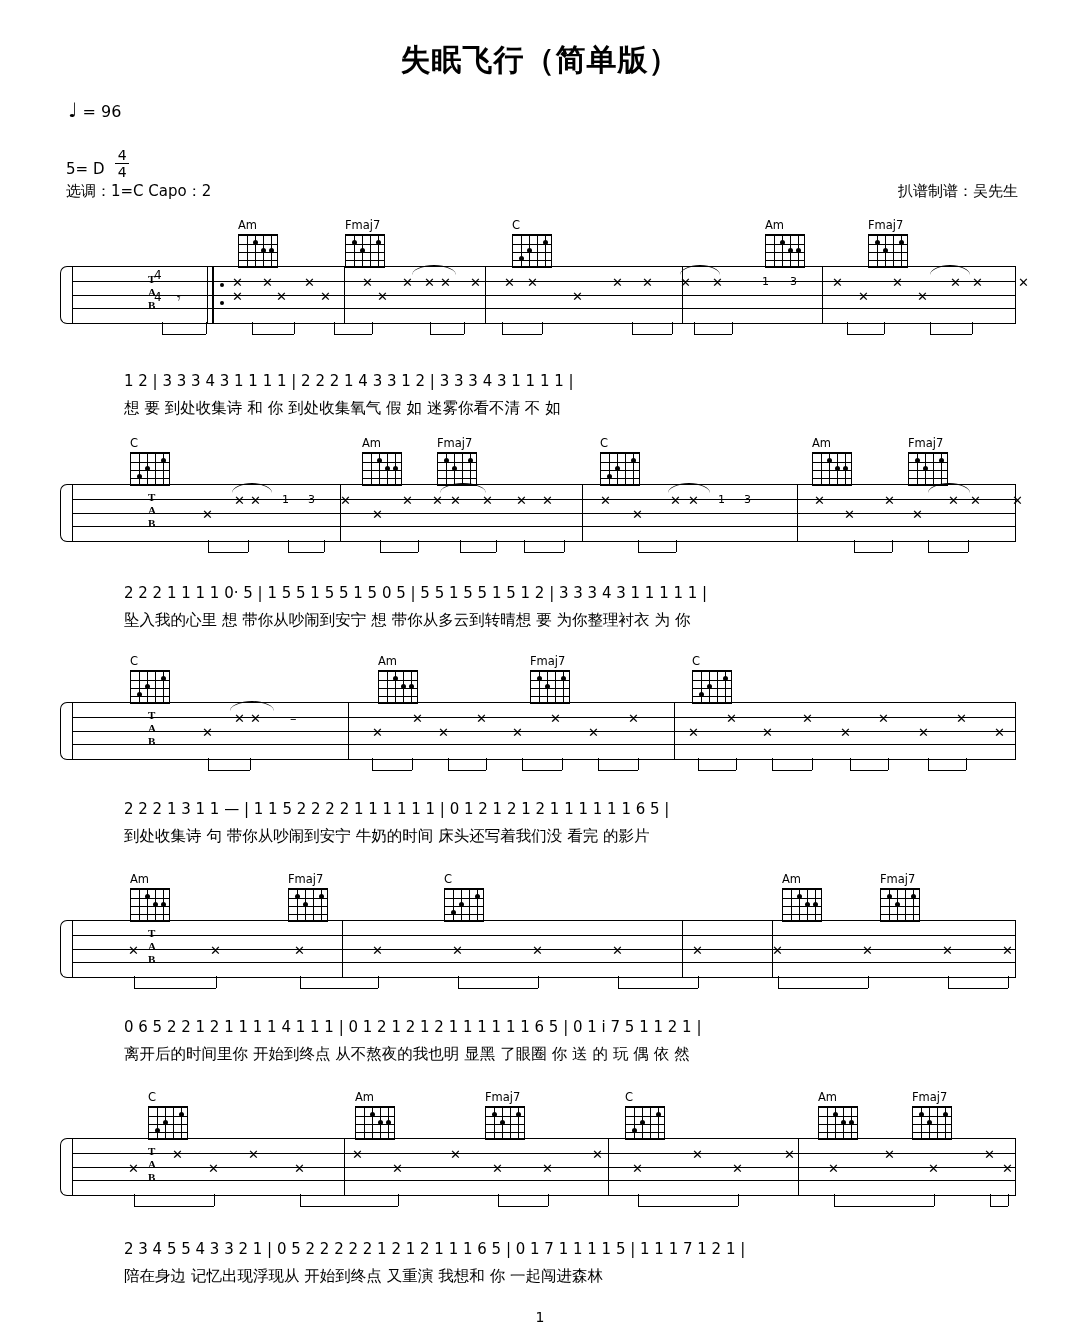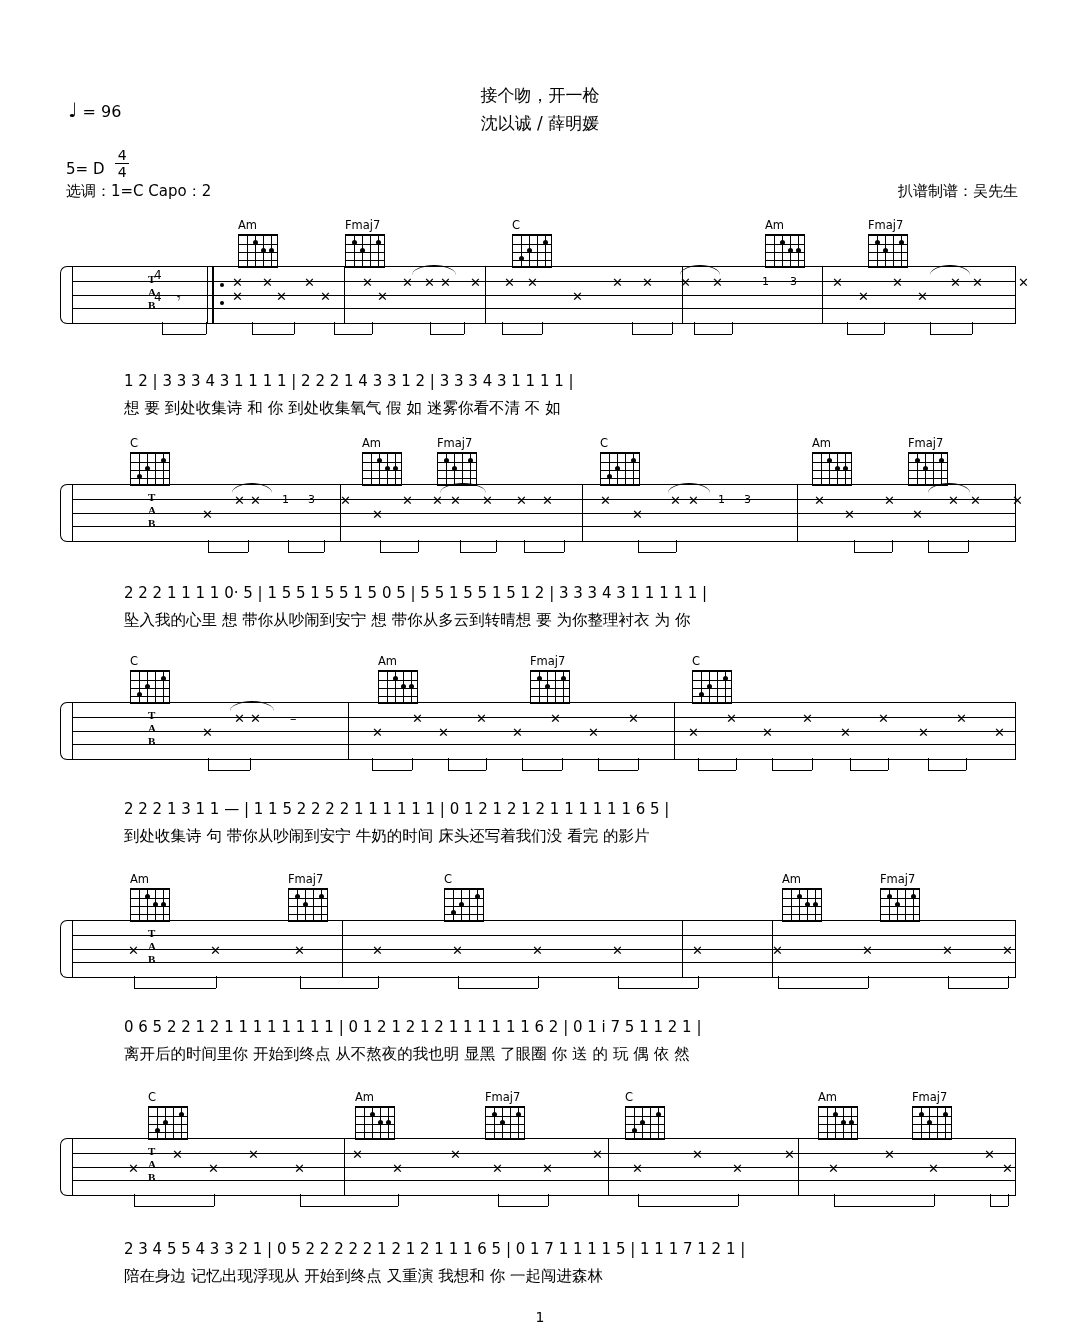--- a/index.html
+++ b/index.html
@@ -109,22 +109,21 @@
   .lyrline{
     position:absolute;left:124px;font-size:15.5px;white-space:nowrap;
     font-family:"DejaVu Sans", sans-serif;
   }
 </style>
 </head>
 <body>
 
 <div class="sheet">
 
-  <div class="subtitle">接个吻，开一枪</div>
-  <div class="artist">沈以诚 / 薛明媛</div>
+  <div class="title">失眠飞行（简单版）</div>
 
   <div class="tempo">
     <span class="note">♩</span>
     <span>= 96</span>
   </div>
 
   <div class="keyline">
     <span>5= D</span>
     <span class="frac">
       <b>4</b>
@@ -718,21 +717,21 @@
       <div class="stem" style="left:706px;top:0;height:12px;"></div>
       <div class="stem" style="left:796px;top:0;height:12px;"></div>
       <div class="beam" style="left:706px;top:12px;width:90px;"></div>
       <div class="stem" style="left:876px;top:0;height:12px;"></div>
       <div class="stem" style="left:936px;top:0;height:12px;"></div>
       <div class="beam" style="left:876px;top:12px;width:60px;"></div>
     </div>
   </div>
 
   <div class="lyricblock" style="top:1018px;">
-    <div class="numline" style="top:0;">0 6 5 2 2 1 2 1 1 1 1 1 1 1 1 | 0 1 2 1 2 1 2 1 1 1 1 1 1 6 2 | 0 1 i 7 5 1 1 2 1 |</div>
+    <div class="numline" style="top:0;">0 6 5 2 2 1 2 1 1 1 1 4 1 1 1 | 0 1 2 1 2 1 2 1 1 1 1 1 1 6 5 | 0 1 i 7 5 1 1 2 1 |</div>
     <div class="lyrline" style="top:26px;">离开后的时间里你 开始到终点      从不熬夜的我也明 显黑  了眼圈      你 送 的 玩 偶 依   然</div>
   </div>
 
   <div class="system" style="top:1090px;">
     <div class="chord" style="left:148px;top:0;">
       <div class="nm">C</div>
       <div class="grid">
           <div class="v" style="left:8px"></div>
           <div class="v" style="left:16px"></div>
           <div class="v" style="left:24px"></div>

